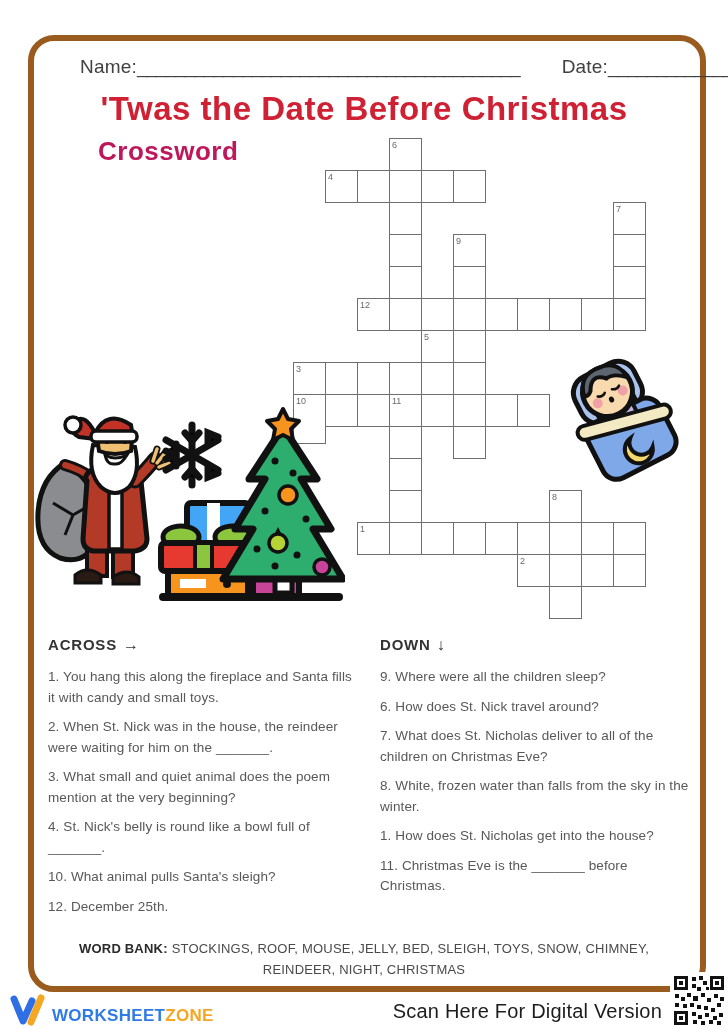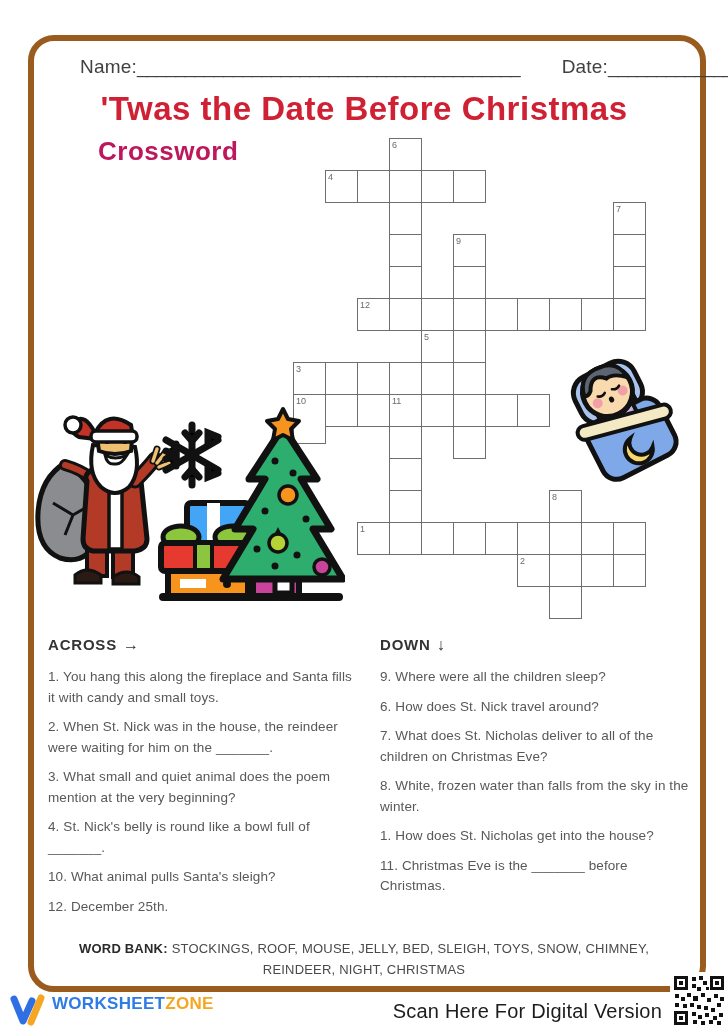--- a/index.html
+++ b/index.html
@@ -49,21 +49,21 @@
     font-size:13.5px; line-height:20.5px; color:#58585b; margin-bottom:9px;
     letter-spacing:0.1px;
   }
   
   .wordbank {
     position:absolute; left:44px; top:930px; width:640px; text-align:center;
     font-size:13px; line-height:21px; color:#4a4a4c; letter-spacing:0.2px;margin-top:8px;
   }
   .wordbank .wb-label { font-weight:800; color:#2b2b2d; margin-right:4px; }
   
-  .footer-logo { position:absolute; left:10px; top:994px; display:flex; align-items:flex-start; }
+  .footer-logo { position:absolute; left:10px; top:994px; display:flex; align-items:flex-end; }
   .brand-text { font-size:17px; font-weight:800; letter-spacing:0.3px; margin-left:6px; }
   .brand-worksheet { color:#2f7be4; }
   .brand-zone { color:#f5a623; }
   .scan-text {
     position:absolute; right:66px; top:1000px; font-size:20px; color:#1c1c1e;
     letter-spacing:0.2px;
     margin-left:46px;
   }
   .qr-box {
     position:absolute; left:670px; top:972px; width:58px; height:57px;

